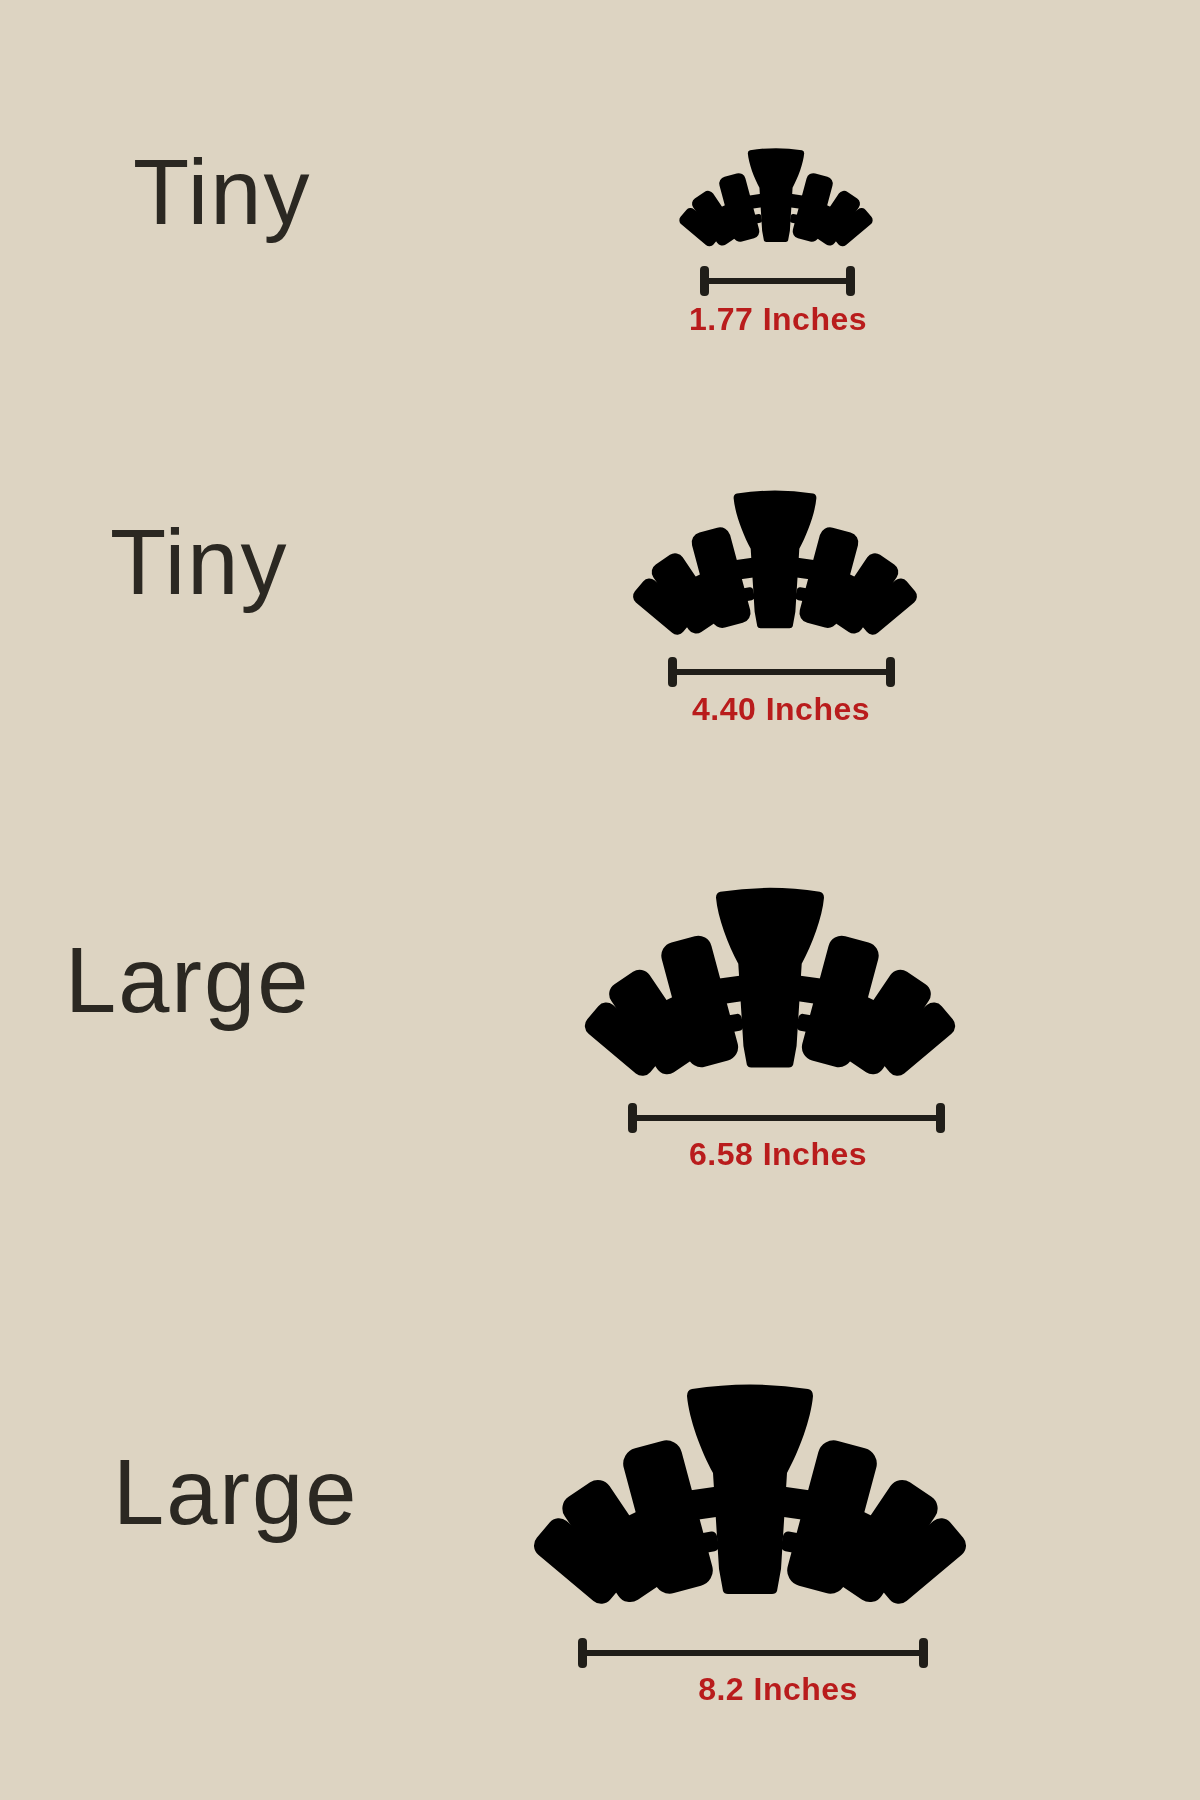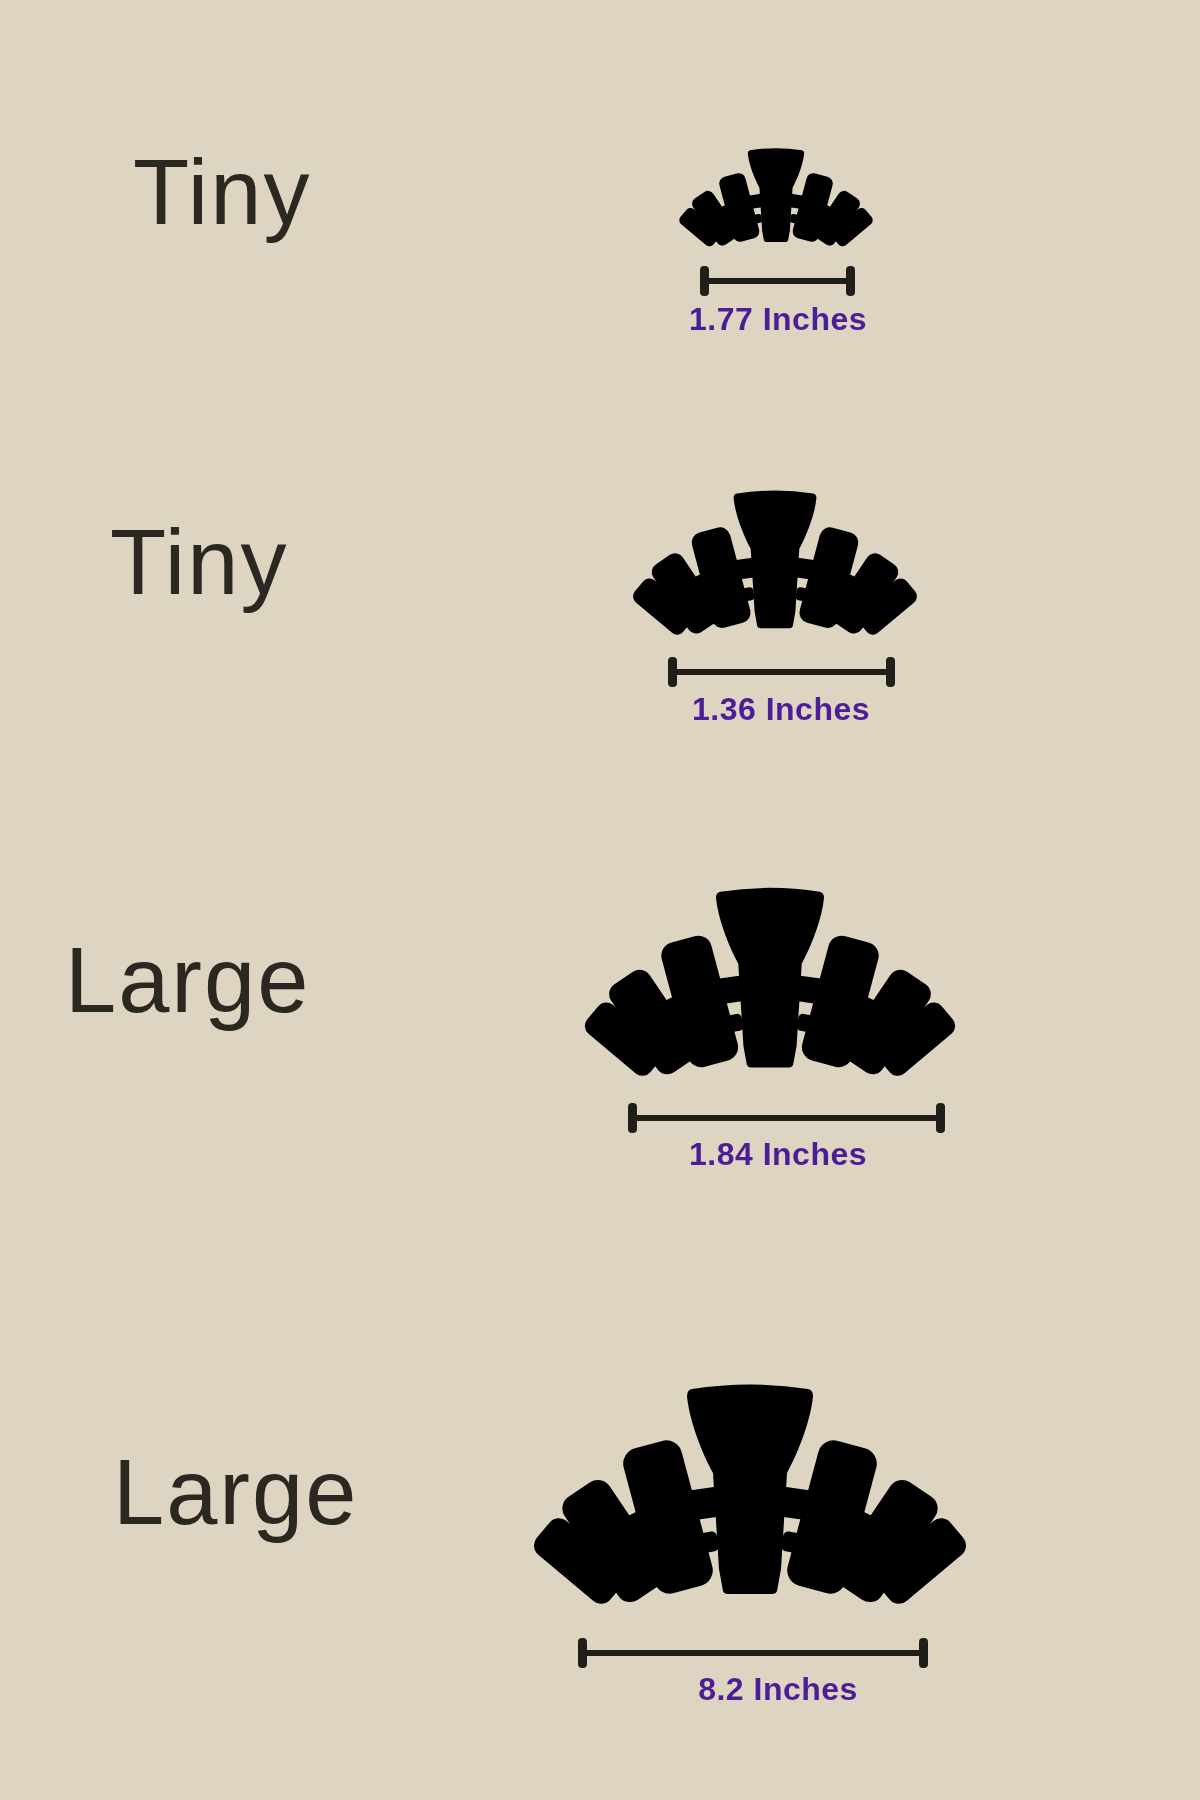--- a/index.html
+++ b/index.html
@@ -41,21 +41,21 @@
     height: 6px;
     background: #201e19;
     margin: 0 -2px;
   }
   .measure-value {
     position: absolute;
     transform: translateX(-50%);
     font-size: 32px;
     font-weight: 700;
     letter-spacing: 0.5px;
-    color: #4c1d95;
+    color: #b91c1c;
     white-space: nowrap;
     line-height: 1;
   }
 </style>
 </head>
 <body>
 
 <svg width="0" height="0" style="position:absolute" aria-hidden="true">
   <defs>
     <g id="claw-side">
@@ -114,36 +114,36 @@
     <div class="clip-figure" style="left:637px; top:483px; width:276px;">
       <svg class="clip-svg" viewBox="0 0 420 250">
         <use href="#claw-clip"></use>
       </svg>
     </div>
     <div class="measure-bar" style="left:668px; top:657px; width:227px;">
       <span class="measure-cap"></span>
       <span class="measure-line"></span>
       <span class="measure-cap"></span>
     </div>
-    <div class="measure-value" style="left:781px; top:693px;">1.36 Inches</div>
+    <div class="measure-value" style="left:781px; top:693px;">4.40 Inches</div>
   </section>
 
   <section>
     <h2 class="size-label" style="left:65px; top:934px;">Large</h2>
     <div class="clip-figure" style="left:590px; top:878px; width:360px;">
       <svg class="clip-svg" viewBox="0 0 420 250">
         <use href="#claw-clip"></use>
       </svg>
     </div>
     <div class="measure-bar" style="left:628px; top:1103px; width:317px;">
       <span class="measure-cap"></span>
       <span class="measure-line"></span>
       <span class="measure-cap"></span>
     </div>
-    <div class="measure-value" style="left:778px; top:1138px;">1.84 Inches</div>
+    <div class="measure-value" style="left:778px; top:1138px;">6.58 Inches</div>
   </section>
 
   <section>
     <h2 class="size-label" style="left:113px; top:1446px;text-align:right;">Large</h2>
     <div class="clip-figure" style="left:540px; top:1373px; width:420px;">
       <svg class="clip-svg" viewBox="0 0 420 250">
         <use href="#claw-clip"></use>
       </svg>
     </div>
     <div class="measure-bar" style="left:578px; top:1638px; width:350px;">

